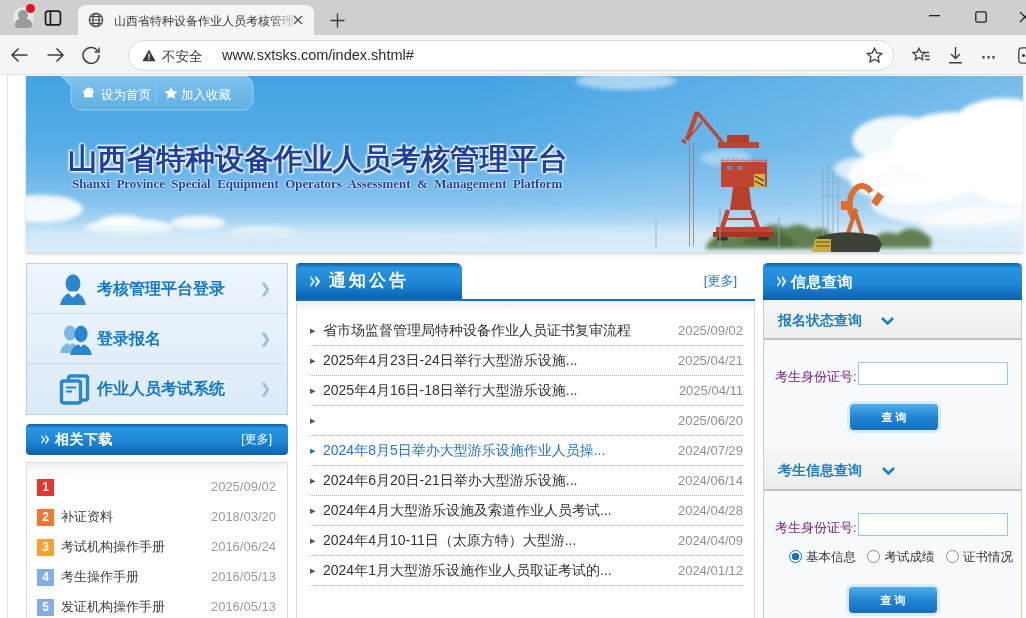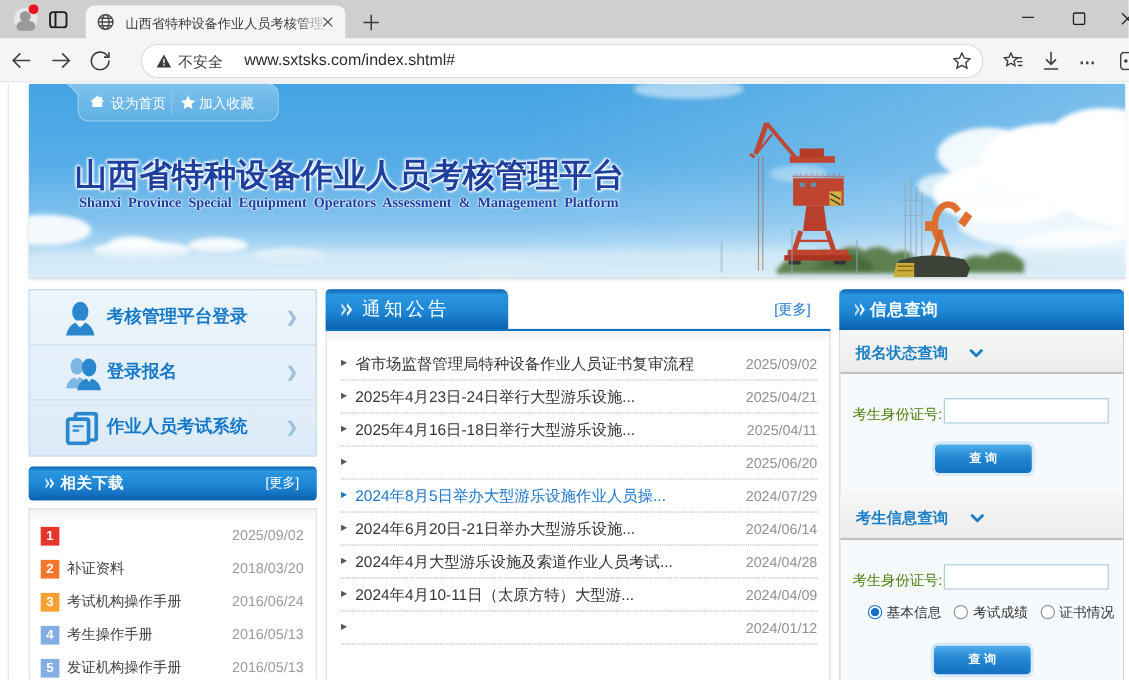--- a/index.html
+++ b/index.html
@@ -32,36 +32,36 @@
   #dlpanel { position:absolute; left:26px; top:387px; width:262px; height:156px; border:1px solid #dcdcdc; border-bottom:none;
      background:linear-gradient(180deg,#f1f1f1 0,#ffffff 12px); }
   .dlrow { position:absolute; left:0; width:100%; height:30px; }
   .dlrow .num { position:absolute; left:10px; top:7px; width:17px; height:17px; color:#fff; font-size:12px; font-weight:bold;
      text-align:center; line-height:17px; }
   .dlrow .nm { position:absolute; left:34px; top:0; line-height:30px; font-size:13px; color:#404040; }
   .dlrow .dt { position:absolute; right:11px; top:0; line-height:30px; font-size:13px; color:#9b9b9b; }
   
   #midhdr { position:absolute; left:296px; top:188px; width:459px; height:38px; background:#fff; border-bottom:2px solid #1073c2; }
   #midtab { position:absolute; left:0; top:0; width:166px; height:36px; border-radius:4px 6px 0 0; color:#fff; }
-  #midtab .t { position:absolute; left:33px; top:0; line-height:36px; font-size:17px; font-weight:normal; letter-spacing:3px; }
+  #midtab .t { position:absolute; left:33px; top:0; line-height:36px; font-size:17px; font-weight:bold; letter-spacing:3px; }
   #midhdr .more { position:absolute; right:18px; top:0; line-height:36px; font-size:13px; color:#2277cc; }
   #midpanel { position:absolute; left:296px; top:226px; width:459px; height:380px; border:1px solid #dcdcdc; border-top:none;
      background:linear-gradient(180deg,#efefef 0,#ffffff 10px); }
   .mrow { position:absolute; left:13px; width:433px; height:30px; border-bottom:1px dotted #b0b0b0; font-size:14px; color:#333; }
   .mrow .bl { position:absolute; left:0; top:0; line-height:29px; font-size:11px; color:#555; }
   .mrow .tt { position:absolute; left:13px; top:0; line-height:29px; white-space:nowrap; }
   .mrow .dd { position:absolute; right:0; top:0; line-height:29px; font-size:13px; color:#909090; }
   .mrow.hot, .mrow.hot .bl, .mrow.hot .tt { color:#2176c7; }
   
   #rpanel { position:absolute; left:763px; top:188px; width:259px; height:356px; border:1px solid #cccccc; border-top:none; border-bottom:none; background:#f6fafd; }
   #rhdr { position:absolute; left:763px; top:188px; width:259px; height:37px; border-radius:5px 5px 0 0; color:#fff; }
   #rhdr .t { position:absolute; left:28px; top:0; line-height:37px; font-size:15px; font-weight:bold; letter-spacing:0.5px; }
   .subhdr { position:absolute; left:0; width:257px; height:39px; background:linear-gradient(180deg,#f6f6f6,#ededed); border-bottom:2px solid #c2c2c2; }
   .subhdr .t { position:absolute; left:14px; top:0; line-height:39px; font-size:14px; font-weight:bold; color:#1b7fc4; }
-  .lab { position:absolute; font-size:13px; color:#4d7c0f; }
+  .lab { position:absolute; font-size:13px; color:#701a75; }
   .ipt { position:absolute; width:150px; height:23px; background:#fff; border:1px solid #a3c8de; }
   .qbtn { position:absolute; width:88px; height:26px; border-radius:4px; color:#fff; font-size:11px; font-weight:bold;
      text-align:center; line-height:26px; background:linear-gradient(180deg,#51aeea 0%,#2285d2 50%,#1470c0 100%);
      box-shadow:0 0 0 3px #d9ebf8; }
   .rd { display:inline-block; width:13px; height:13px; border-radius:50%; border:1px solid #8a8a8a; background:#fff;
      vertical-align:-2px; margin-right:4px; }
   .rd.on { border:1px solid #1470c8; background:radial-gradient(circle at 50% 50%, #1470c8 0 3.5px, #fff 4px); }
 </style>
 </head>
 <body>
@@ -392,20 +392,21 @@
         <span class="tt">2024年4月大型游乐设施及索道作业人员考试...</span>
         <span class="dd">2024/04/28</span>
       </div>
     <div class="mrow" style="top:225px">
         <span class="bl">▸</span>
         <span class="tt">2024年4月10-11日（太原方特）大型游...</span>
         <span class="dd">2024/04/09</span>
       </div>
     <div class="mrow" style="top:255px">
         <span class="bl">▸</span>
+        <span class="tt">2024年1月大型游乐设施作业人员取证考试的...</span>
         <span class="dd">2024/01/12</span>
       </div>
   </div>
 
   <div id="rpanel">
     <div class="subhdr" style="top:37px;height:40px">
         <span class="t" style="line-height:40px">报名状态查询</span>
       <svg class="abs" style="left:117px;top:17px" width="13" height="8" viewBox="0 0 13 8" fill="none" stroke="#1b7fc4" stroke-width="2.6">
           <path d="M1 1l5.5 5.5L12 1"></path>
         </svg>

